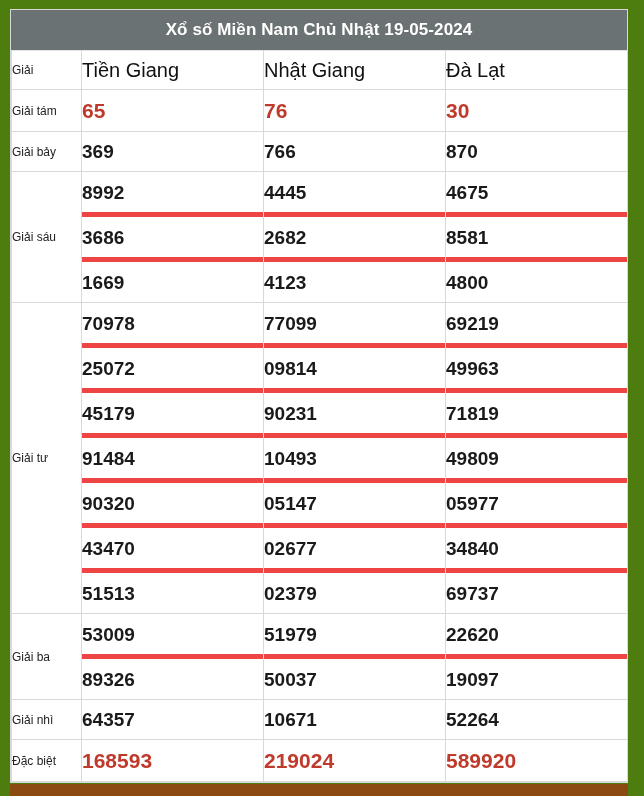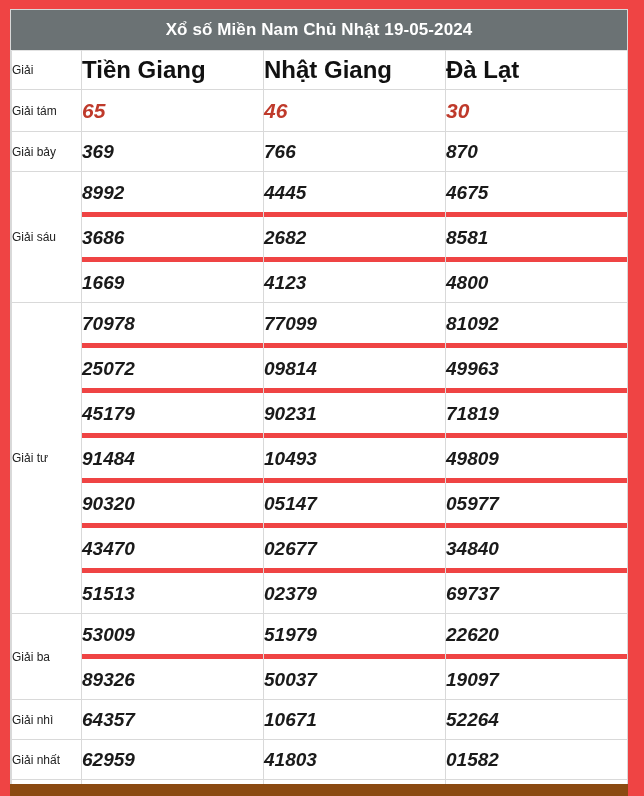--- a/index.html
+++ b/index.html
@@ -9,21 +9,21 @@
     width: 644px;
     height: 796px;
     overflow: hidden;
     font-family: "Liberation Sans", sans-serif;
   }
 
   #page {
     position: relative;
     width: 644px;
     height: 796px;
-    background: #ef4444;
+    background: #4d7c0f;
     box-sizing: border-box;
   }
 
   
   .result-wrap {
     position: absolute;
     left: 10px;
     top: 9px;
     width: 618px;
     background: #ffffff;
@@ -60,22 +60,22 @@
     border-top: 1px solid #e2e2e2;
     padding: 0;
     text-align: left;
     vertical-align: middle;
     background: #ffffff;
   }
 
   
   .col-head td {
     height: 38px;
-    font-size: 24px;
-    font-weight: bold;
+    font-size: 20px;
+    font-weight: normal;
     color: #111111;
   }
   .col-head td.prize-head {
     font-size: 12px;
     font-weight: normal;
     color: #222222;
   }
 
   
   td.prize-name {
@@ -89,21 +89,20 @@
   
   td.nums {
     font-size: 19px;
     font-weight: bold;
     color: #1a1a1a;
     line-height: 1;
   }
   td.nums .n {
     display: block;
     padding: 11px 0 10px 0;
-    font-style: italic;
   }
   td.nums .n + .n {
     border-top: 5px solid #ef4444;
   }
 
   
   tr.single td.nums .n { padding: 10px 0 10px 0; }
 
   
   td.nums.red,
@@ -150,21 +149,21 @@
           <td>Tiền Giang</td>
           <td>Nhật Giang</td>
           <td>Đà Lạt</td>
         </tr>
       <tr class="single row-tam">
             <td class="prize-name">Giải tám</td>
             <td class="nums red">
               <span class="n">65</span>
             </td>
             <td class="nums red">
-              <span class="n">46</span>
+              <span class="n">76</span>
             </td>
             <td class="nums red">
               <span class="n">30</span>
             </td>
           </tr>
           <tr class="single">
             <td class="prize-name">Giải bảy</td>
             <td class="nums">
               <span class="n">369</span>
             </td>
@@ -207,21 +206,21 @@
             <td class="nums">
               <span class="n">77099</span>
               <span class="n">09814</span>
               <span class="n">90231</span>
               <span class="n">10493</span>
               <span class="n">05147</span>
               <span class="n">02677</span>
               <span class="n">02379</span>
             </td>
             <td class="nums">
-              <span class="n">81092</span>
+              <span class="n">69219</span>
               <span class="n">49963</span>
               <span class="n">71819</span>
               <span class="n">49809</span>
               <span class="n">05977</span>
               <span class="n">34840</span>
               <span class="n">69737</span>
             </td>
           </tr>
           <tr>
             <td class="prize-name">Giải ba</td>
@@ -243,32 +242,20 @@
             <td class="nums">
               <span class="n">64357</span>
             </td>
             <td class="nums">
               <span class="n">10671</span>
             </td>
             <td class="nums">
               <span class="n">52264</span>
             </td>
           </tr>
-          <tr class="single">
-            <td class="prize-name">Giải nhất</td>
-            <td class="nums">
-              <span class="n">62959</span>
-            </td>
-            <td class="nums">
-              <span class="n">41803</span>
-            </td>
-            <td class="nums">
-              <span class="n">01582</span>
-            </td>
-          </tr>
           <tr class="single row-db">
             <td class="prize-name">Đặc biệt</td>
             <td class="nums red">
               <span class="n">168593</span>
             </td>
             <td class="nums red">
               <span class="n">219024</span>
             </td>
             <td class="nums red">
               <span class="n">589920</span>

